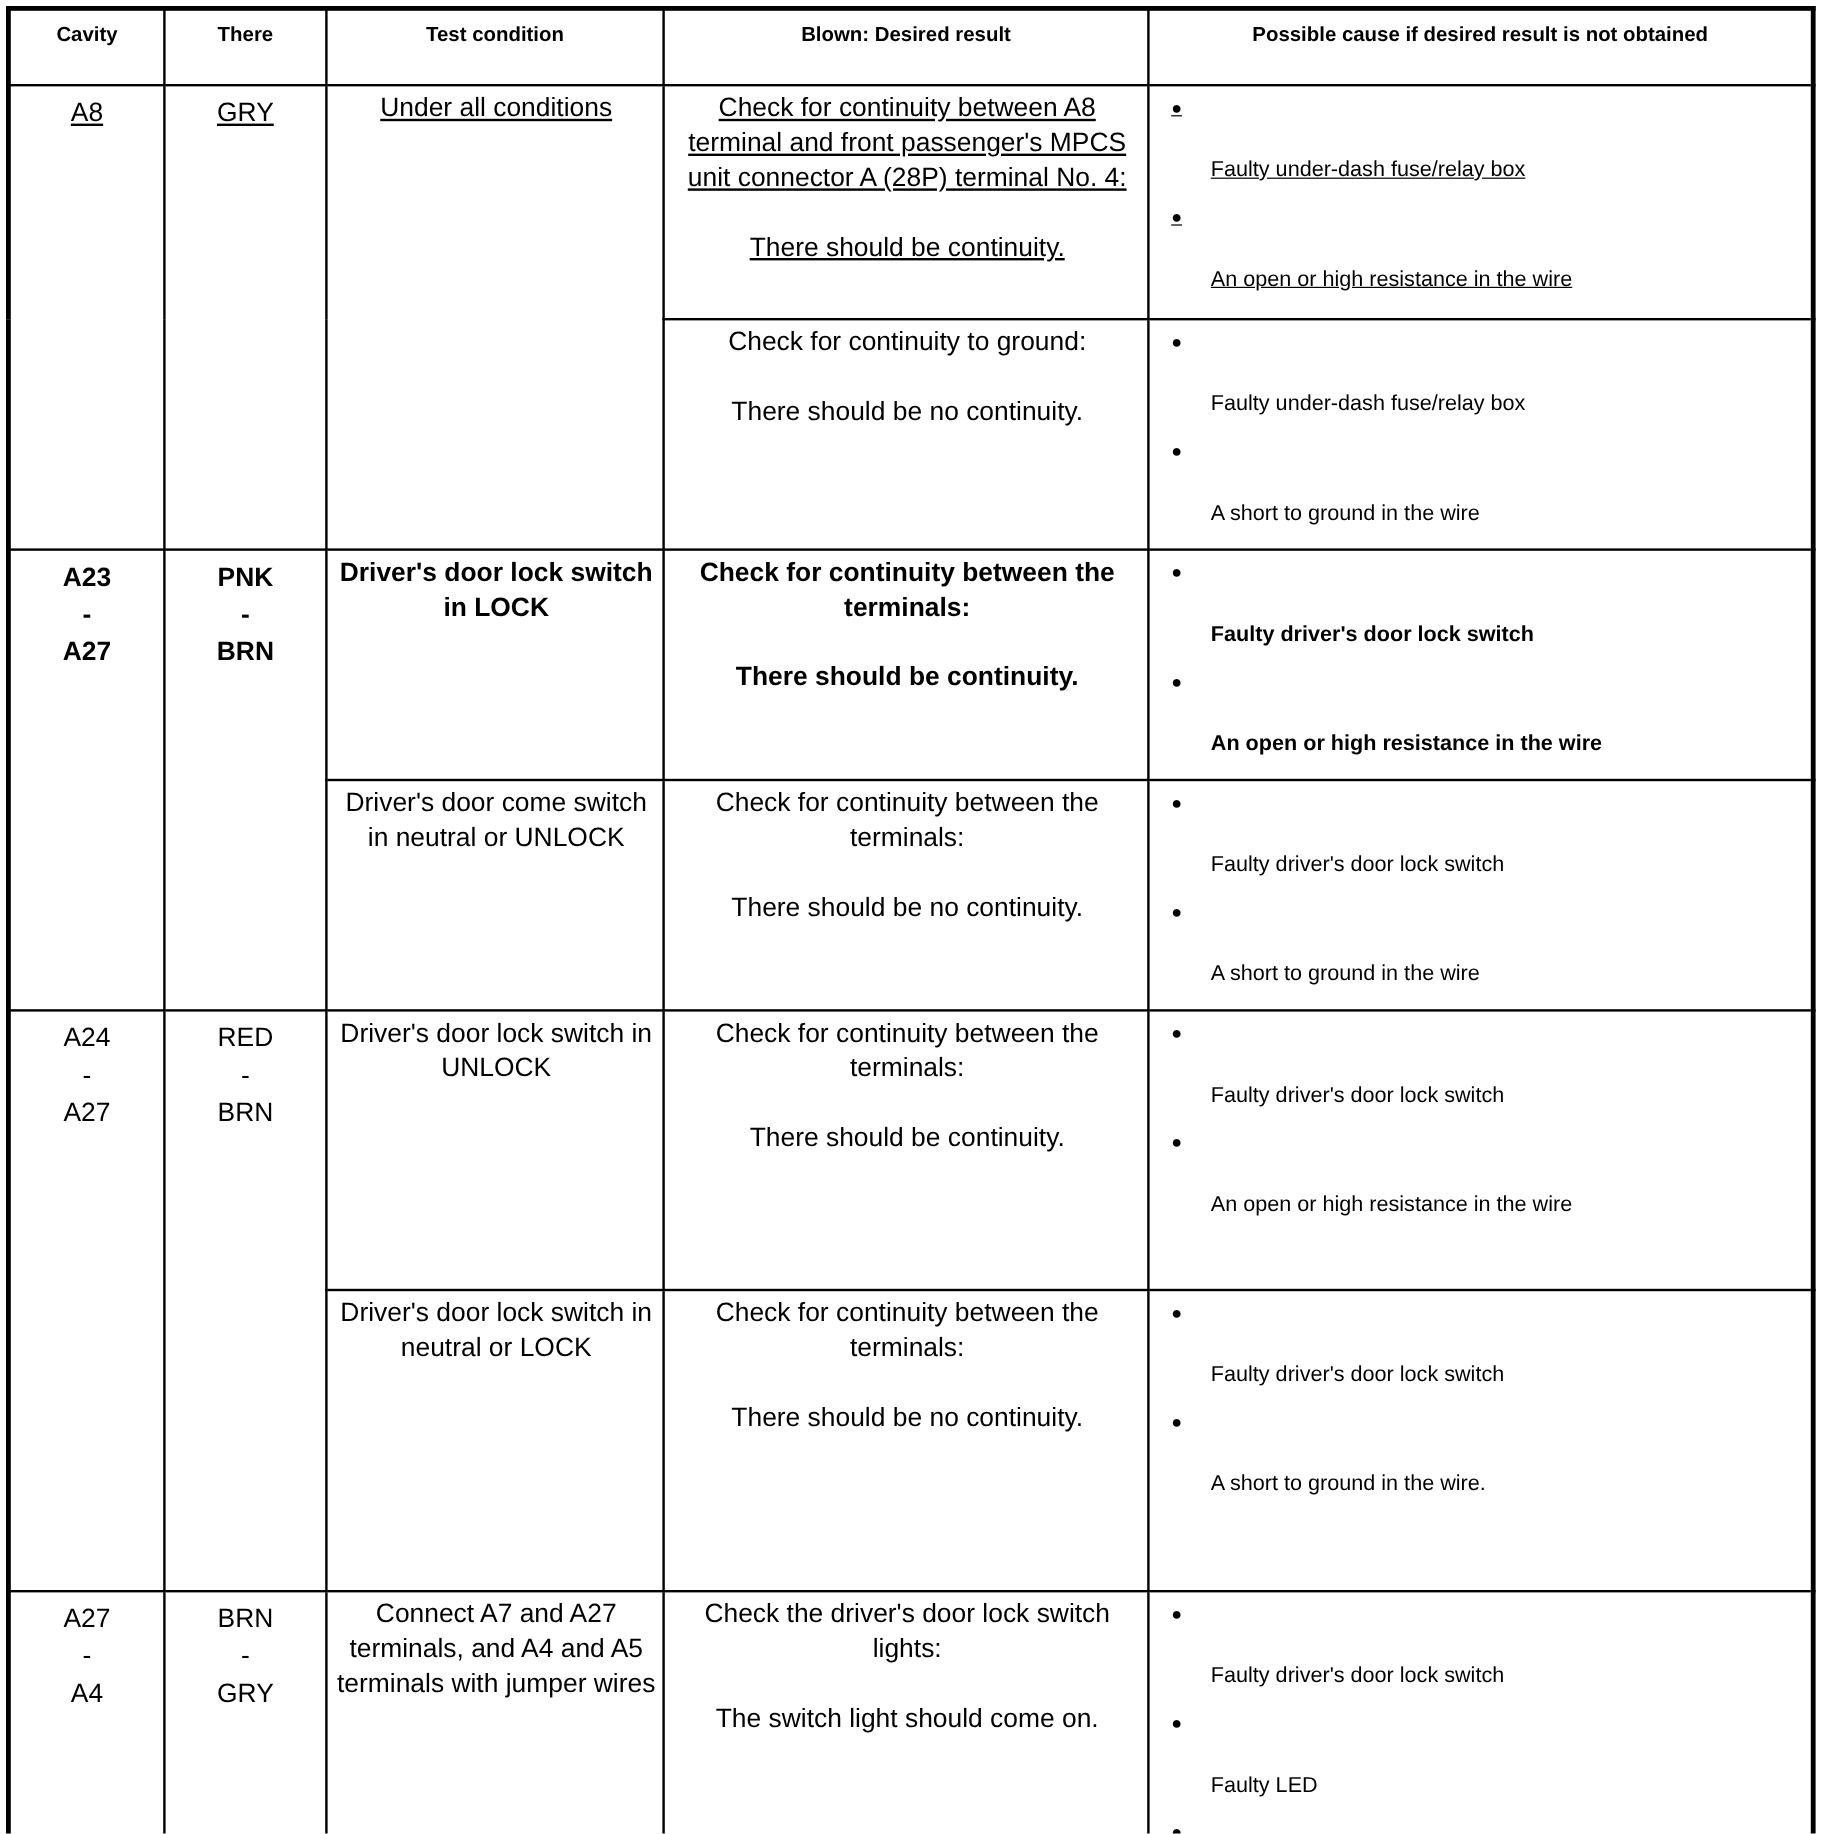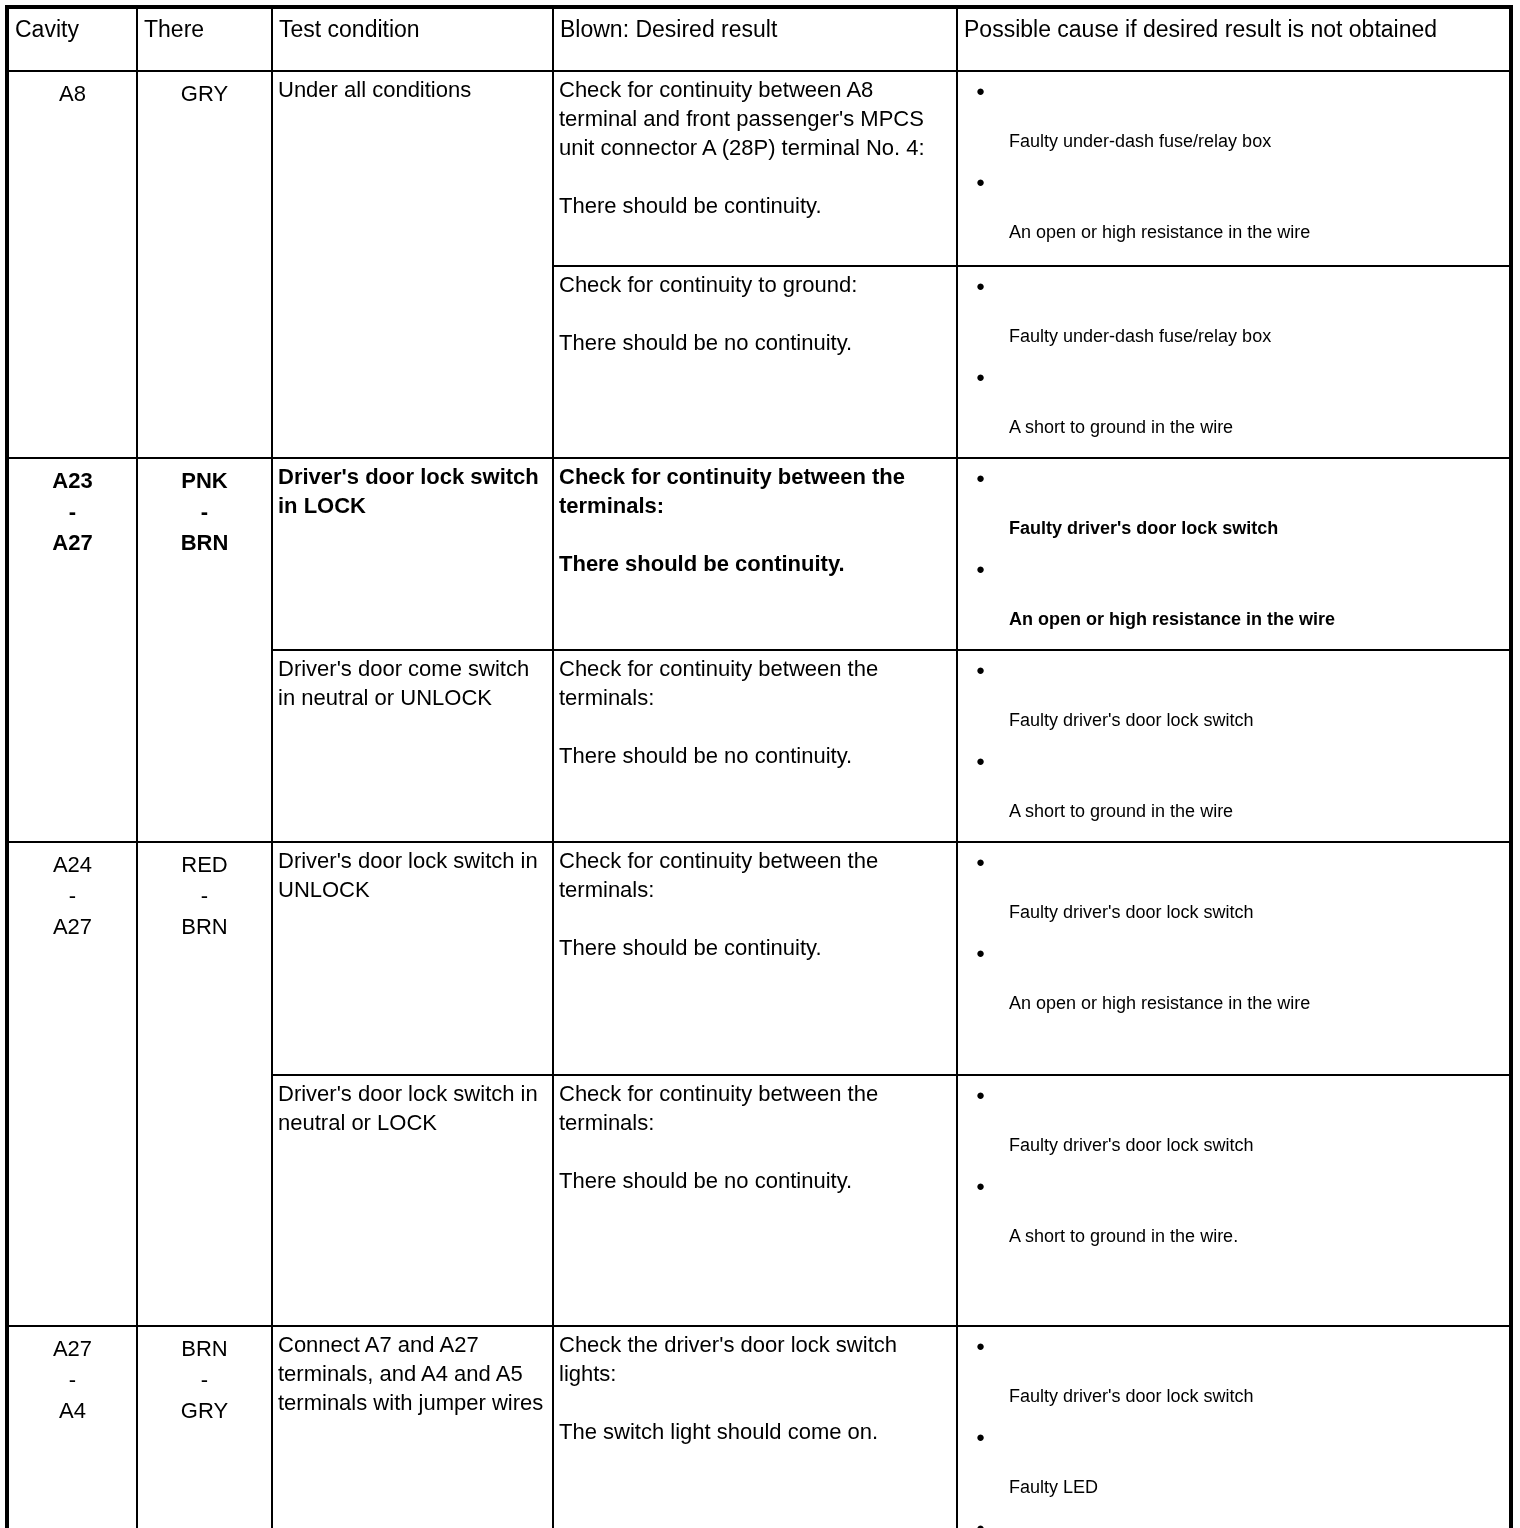--- a/index.html
+++ b/index.html
@@ -16,44 +16,45 @@
     width:1508px;
     border:4px solid #000;
   }
   th, td {
     border:2px solid #000;
     vertical-align:top;
     font-size:22px;
     overflow:hidden;
   }
   th {
-    font-weight:normal;
-    font-size:23px;
+    font-weight:bold;
+    font-size:17px;
     line-height:28px;
-    text-align:left;
+    text-align:center;
     padding:6px 6px 2px 6px;
   }
   
   tr.h-hdr  { height:64px; }
-  tr.h-g1a  { height:195px; }
+  tr.h-g1a  { height:195px;text-decoration:underline; }
   tr.h-g1b  { height:189px; }
   tr.h-g2a  { height:192px;font-weight:bold; }
   tr.h-g2b  { height:192px; }
   tr.h-g3a  { height:233px; }
   tr.h-g3b  { height:251px; }
   tr.h-g4   { height:288px; }
 
   td.cavity, td.wire {
     text-align:center;
     padding-top:6px;
     line-height:31px;
   }
   td.cond, td.test {
     padding:3px 3px 0 5px;
     line-height:29px;
+    text-align:center;
   }
   td.test .check { margin-bottom:29px; }
   td.cause {
     padding:8px 4px 0 18px;
   }
   td.cause .b {
     font-size:15px;
     line-height:22px;
     margin-bottom:26px;
   }

